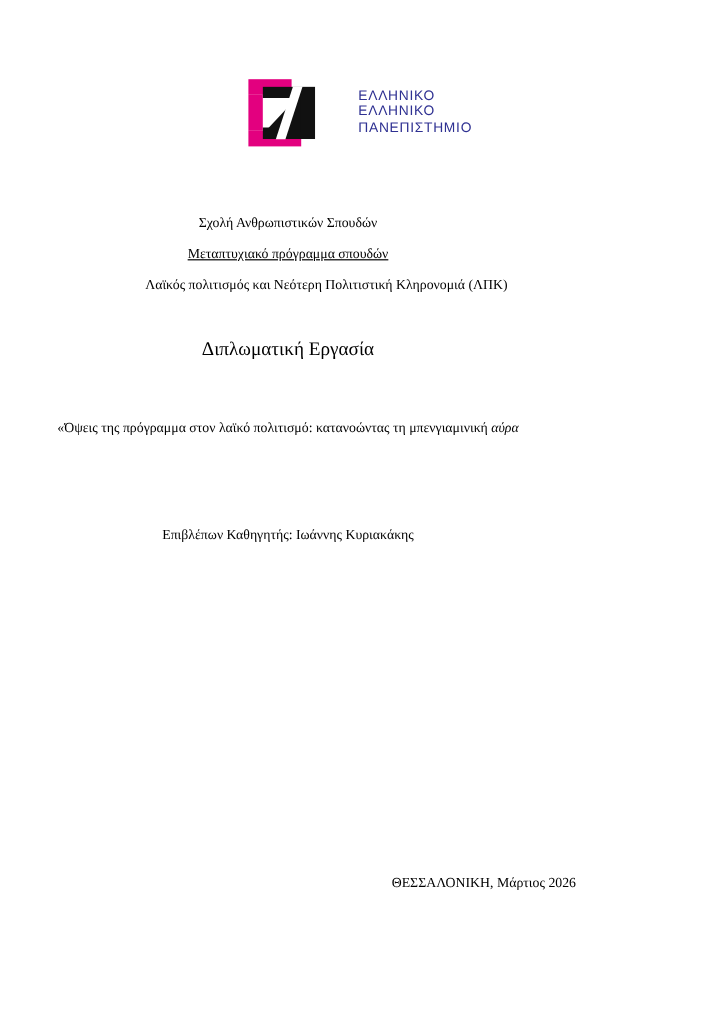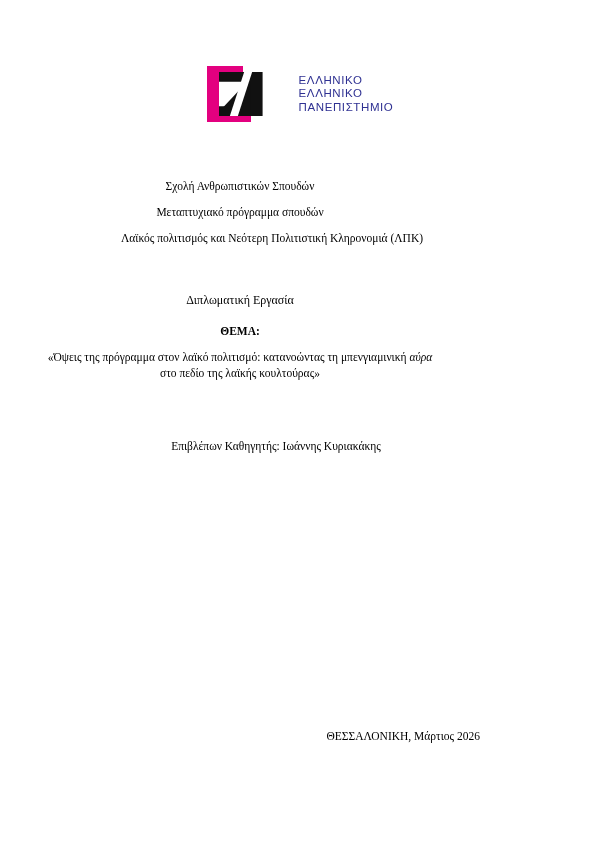--- a/index.html
+++ b/index.html
@@ -110,31 +110,31 @@
     position: absolute;
     left: 0;
     width: 480px;
     text-align: center;
     color: #000000;
   }
   .lh {
     line-height: 1.75;
   }
   .t-school  { top: 176px; font-size: 11.5px; }
-  .t-program { top: 202px; font-size: 11.5px; }
+  .t-program { top: 202px; font-size: 11.5px; text-decoration: underline; }
   .t-master  { top: 228px; font-size: 11.5px; margin-left: 32px; }
 
-  .t-thesis  { top: 290px; font-size: 12px; }
+  .t-thesis  { top: 278px; font-size: 16px; }
 
   .t-themalabel { top: 321px; font-size: 11.5px; font-weight: bold; }
   .t-title1 { top: 347px; font-size: 11.5px; }
   .t-title2 { top: 363px; font-size: 11.5px; }
   .ital { font-style: italic; }
 
-  .t-supervisor { top: 436px; font-size: 11.5px; padding-left: 36px; }
+  .t-supervisor { top: 436px; font-size: 11.5px; }
   .t-student    { top: 459px; font-size: 11.5px; }
 
   .t-place { top: 726px; font-size: 11.5px; text-align: right; }
 </style>
 </head>
 <body>
 
 <div class="page">
 
   <div class="logo-block">
@@ -154,24 +154,22 @@
       </div>
     </div>
   </div>
 
   <div class="centered t-school lh">Σχολή Ανθρωπιστικών Σπουδών</div>
   <div class="centered t-program lh">Μεταπτυχιακό πρόγραμμα σπουδών</div>
   <div class="centered t-master lh">Λαϊκός πολιτισμός και Νεότερη Πολιτιστική Κληρονομιά (ΛΠΚ)</div>
 
   <div class="centered t-thesis lh">Διπλωματική Εργασία</div>
 
-  <div class="centered t-themalabel lh">ΘΕΜΑ:</div>
 
   <div class="centered t-title1 lh">
     <span>«Όψεις της πρόγραμμα στον λαϊκό πολιτισμό: κατανοώντας τη μπενγιαμινική </span><span class="ital">αύρα</span>
   </div>
-  <div class="centered t-title2 lh">στο πεδίο της λαϊκής κουλτούρας»</div>
 
   <div class="centered t-supervisor lh">Επιβλέπων Καθηγητής: Ιωάννης Κυριακάκης</div>
 
   <div class="centered t-place lh">ΘΕΣΣΑΛΟΝΙΚΗ, Μάρτιος 2026</div>
 
 </div>
 
 </body></html>

